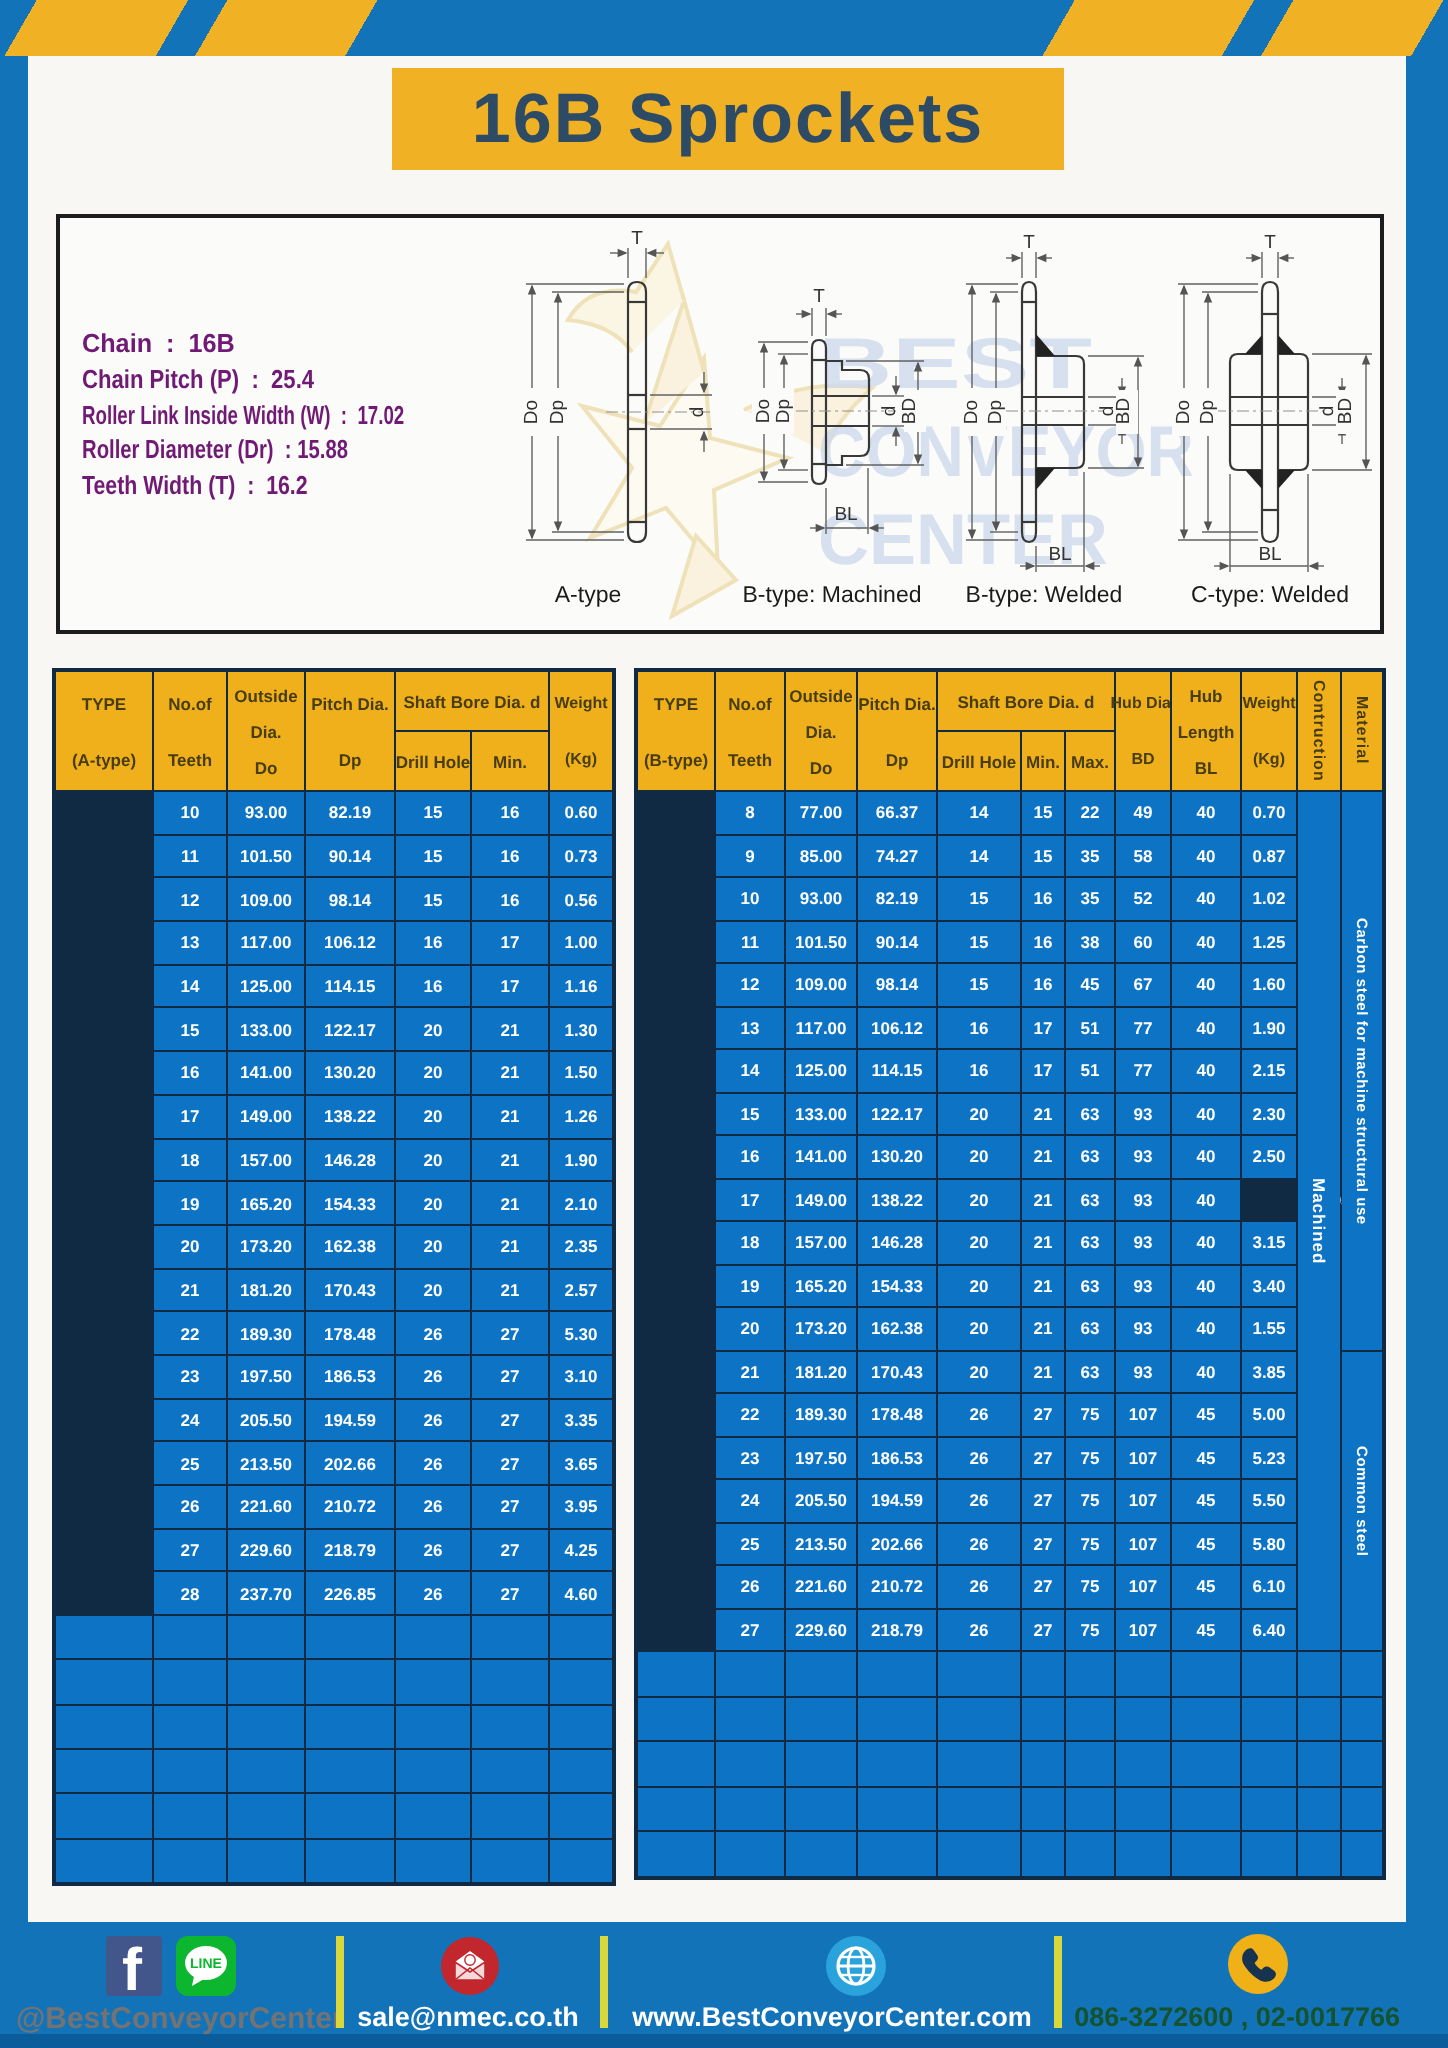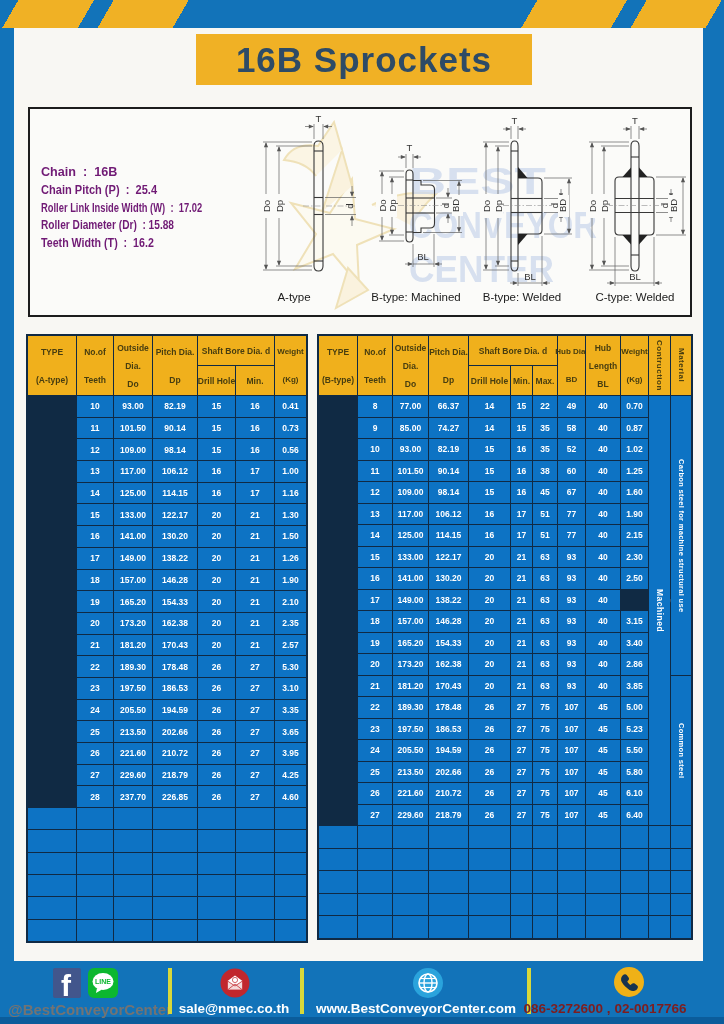--- a/index.html
+++ b/index.html
@@ -244,21 +244,21 @@
 <div class="h1" style="grid-column:5;grid-row:2;">Drill Hole</div>
 <div class="h1" style="grid-column:6;grid-row:2;">Min.</div>
 <div class="h" style="grid-column:7;grid-row:1 / span 2;font-size:8px;">Weight<br>(Kg)</div>
 
 
 <div class="d" style="grid-column:2;grid-row:3;">10</div>
 <div class="d" style="grid-column:3;grid-row:3;">93.00</div>
 <div class="d" style="grid-column:4;grid-row:3;">82.19</div>
 <div class="d" style="grid-column:5;grid-row:3;">15</div>
 <div class="d" style="grid-column:6;grid-row:3;">16</div>
-<div class="d" style="grid-column:7;grid-row:3;">0.41</div>
+<div class="d" style="grid-column:7;grid-row:3;">0.60</div>
 <div class="d" style="grid-column:2;grid-row:4;">11</div>
 <div class="d" style="grid-column:3;grid-row:4;">101.50</div>
 <div class="d" style="grid-column:4;grid-row:4;">90.14</div>
 <div class="d" style="grid-column:5;grid-row:4;">15</div>
 <div class="d" style="grid-column:6;grid-row:4;">16</div>
 <div class="d" style="grid-column:7;grid-row:4;">0.73</div>
 <div class="d" style="grid-column:2;grid-row:5;">12</div>
 <div class="d" style="grid-column:3;grid-row:5;">109.00</div>
 <div class="d" style="grid-column:4;grid-row:5;">98.14</div>
 <div class="d" style="grid-column:5;grid-row:5;">15</div>
@@ -531,21 +531,21 @@
 <div class="d" style="grid-column:9;grid-row:14;">40</div>
 <div class="d" style="grid-column:10;grid-row:14;">3.40</div>
 <div class="d" style="grid-column:2;grid-row:15;">20</div>
 <div class="d" style="grid-column:3;grid-row:15;">173.20</div>
 <div class="d" style="grid-column:4;grid-row:15;">162.38</div>
 <div class="d" style="grid-column:5;grid-row:15;">20</div>
 <div class="d" style="grid-column:6;grid-row:15;">21</div>
 <div class="d" style="grid-column:7;grid-row:15;">63</div>
 <div class="d" style="grid-column:8;grid-row:15;">93</div>
 <div class="d" style="grid-column:9;grid-row:15;">40</div>
-<div class="d" style="grid-column:10;grid-row:15;">2.86</div>
+<div class="d" style="grid-column:10;grid-row:15;">1.55</div>
 <div class="d" style="grid-column:2;grid-row:16;">21</div>
 <div class="d" style="grid-column:3;grid-row:16;">181.20</div>
 <div class="d" style="grid-column:4;grid-row:16;">170.43</div>
 <div class="d" style="grid-column:5;grid-row:16;">20</div>
 <div class="d" style="grid-column:6;grid-row:16;">21</div>
 <div class="d" style="grid-column:7;grid-row:16;">63</div>
 <div class="d" style="grid-column:8;grid-row:16;">93</div>
 <div class="d" style="grid-column:9;grid-row:16;">40</div>
 <div class="d" style="grid-column:10;grid-row:16;">3.85</div>
 <div class="d" style="grid-column:2;grid-row:17;">22</div>
@@ -713,13 +713,13 @@
 
 <div class="abs" style="left:310px;top:1001px;width:212px;text-align:center;color:#fff;font-size:13.5px;font-weight:bold;">www.BestConveyorCenter.com</div>
 
 <div class="abs" style="left:527px;top:968px;width:4px;height:46px;background:#d8d83a;"></div>
 
 <svg class="abs" style="left:614px;top:967px;" width="30" height="30" viewBox="0 0 30 30">
   <circle cx="15" cy="15" r="15" fill="#efb117"></circle>
   <path d="M8.6,8.4 c1.5,-1.5 3.2,-1.6 4.1,-0.5 l1.9,2.6 c0.7,1 0.5,2.2 -0.5,3.1 l-0.8,0.8 c0.5,1.2 2.2,3 3.4,3.5 l0.9,-0.9 c0.9,-0.9 2.1,-1 3.1,-0.4 l2.5,1.9 c1.1,0.9 1,2.6 -0.4,3.9 c-1.8,1.8 -4.8,2 -7.3,0.5 c-2.9,-1.7 -5.9,-4.7 -7.6,-7.6 C6.6,13.2 6.8,10.2 8.6,8.4 Z" fill="#17334f"></path>
 </svg>
 
-<div class="abs" style="left:510px;top:1001px;width:190px;text-align:center;color:#7f1d1d;font-size:13.5px;font-weight:bold;">086-3272600 , 02-0017766</div>
+<div class="abs" style="left:510px;top:1001px;width:190px;text-align:right;color:#14532d;font-size:13.5px;font-weight:bold;">086-3272600 , 02-0017766</div>
 
 </body></html>

